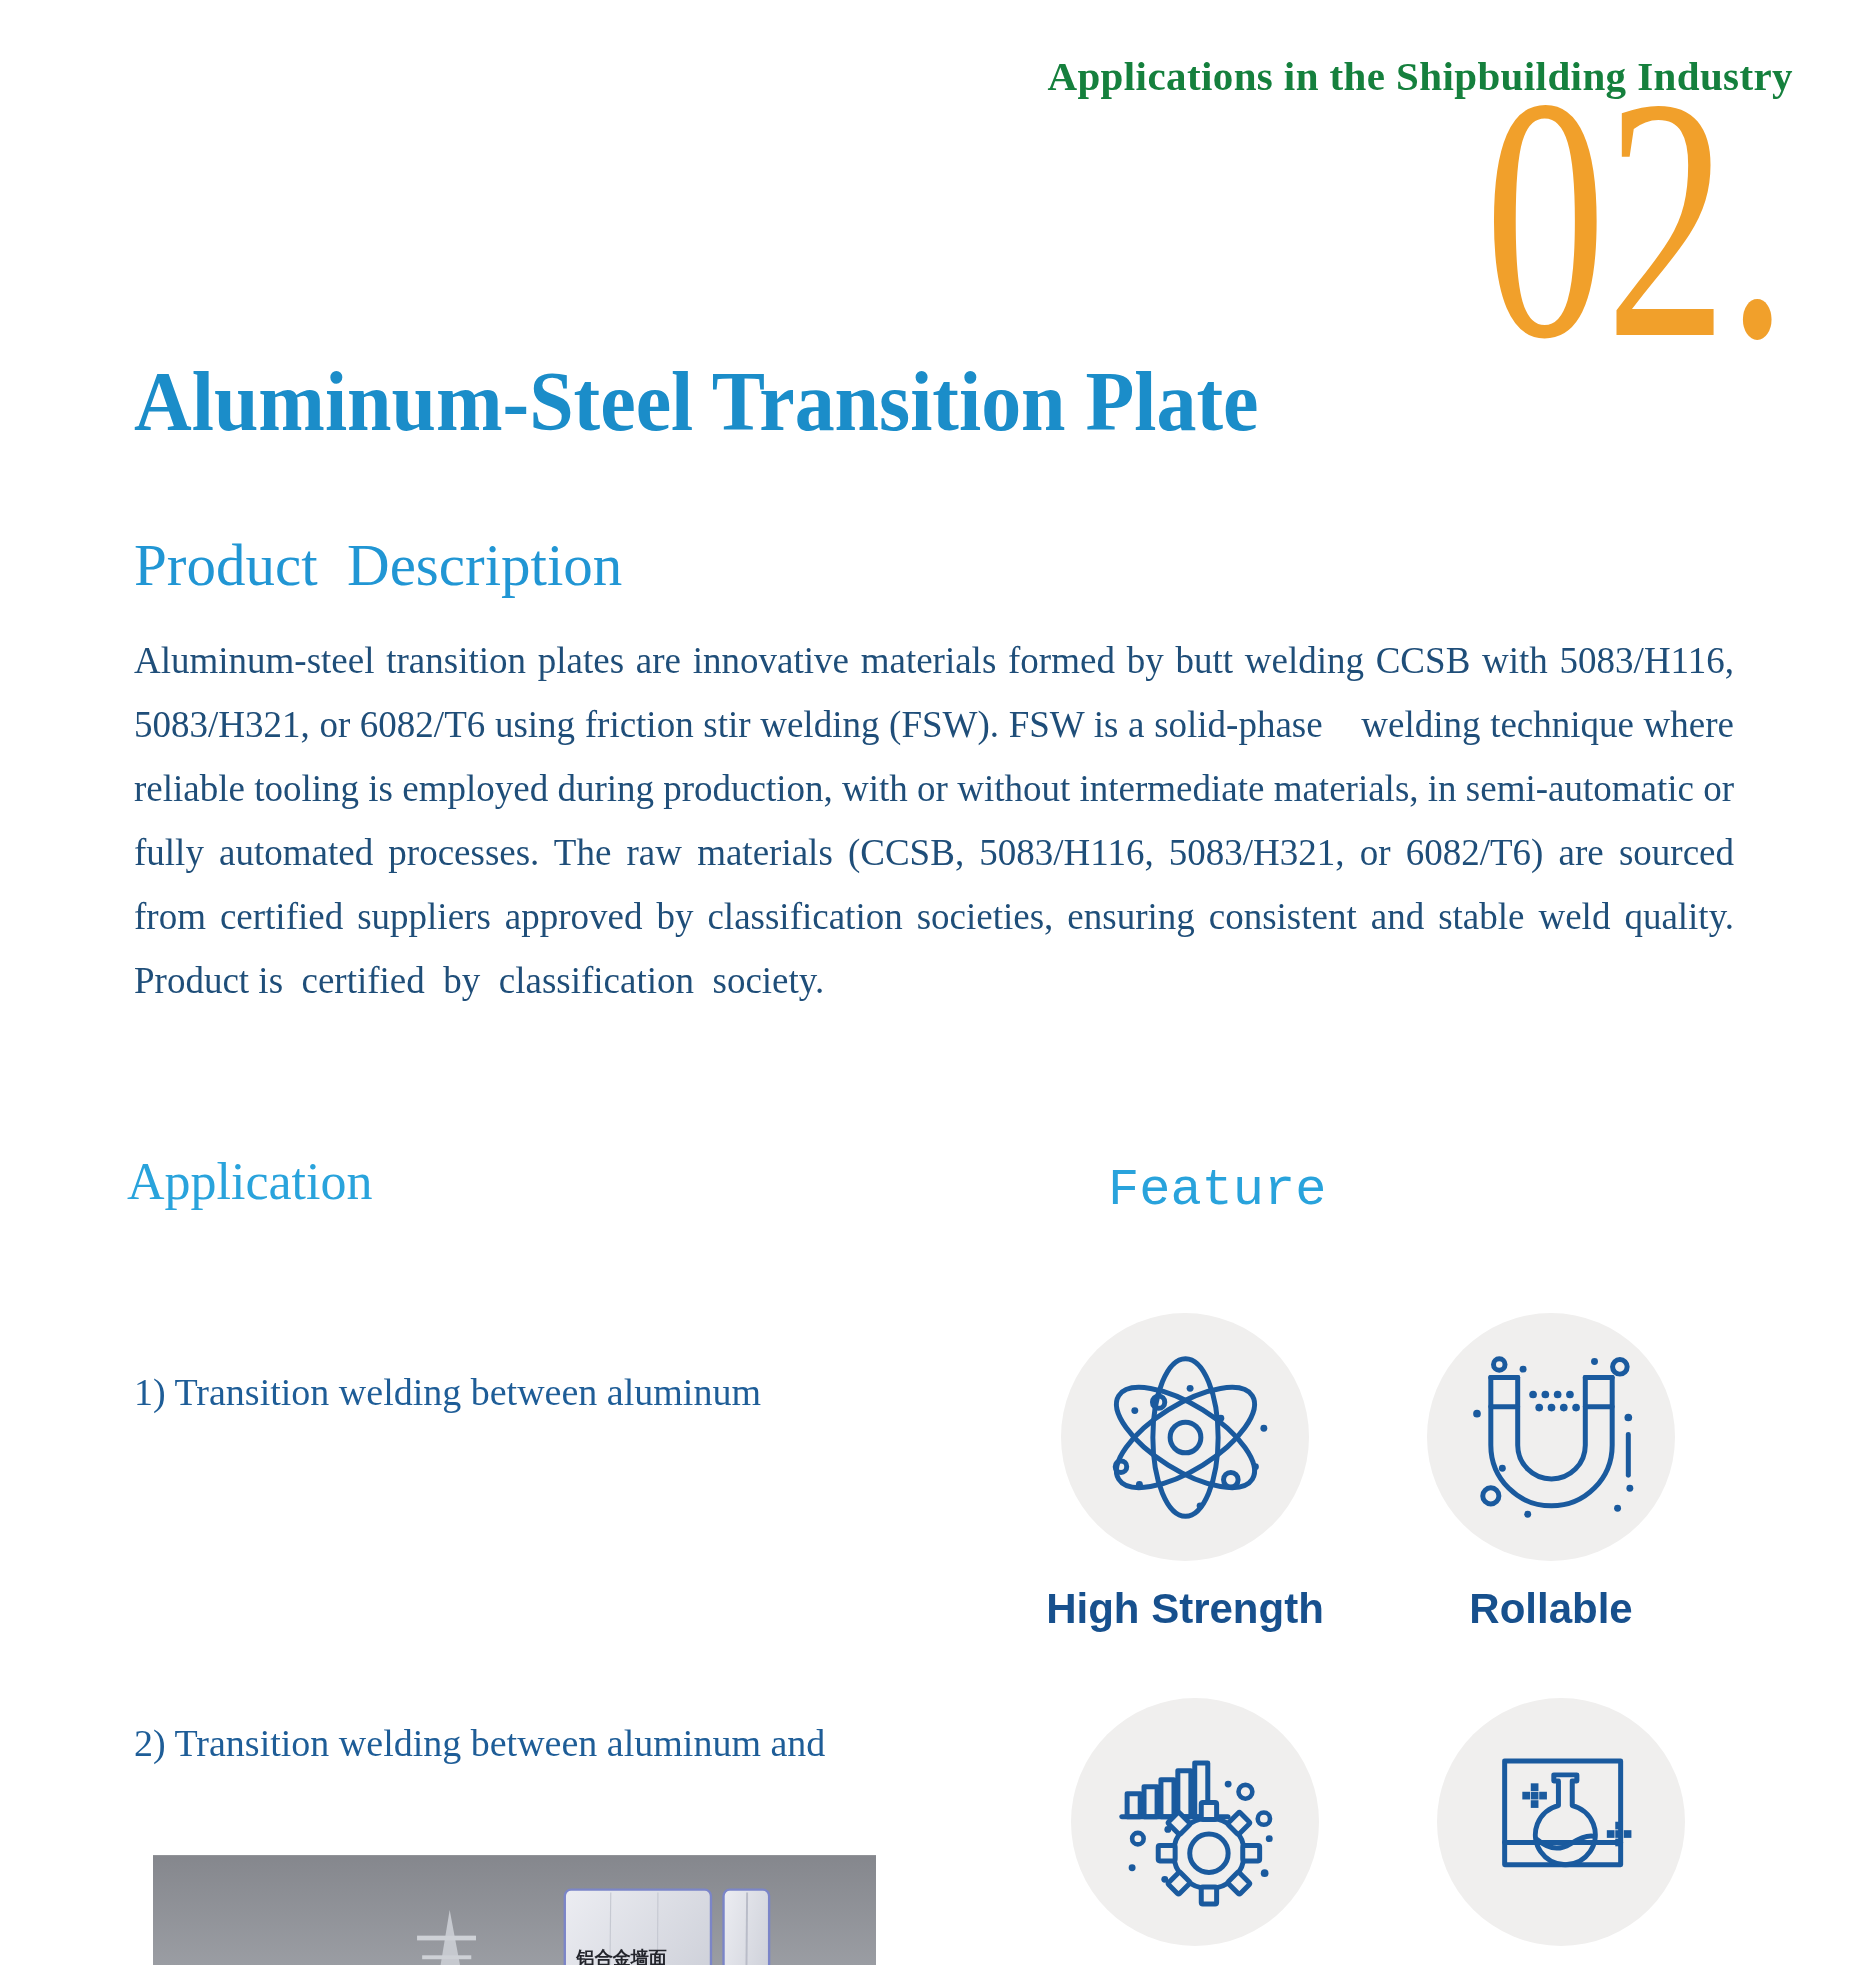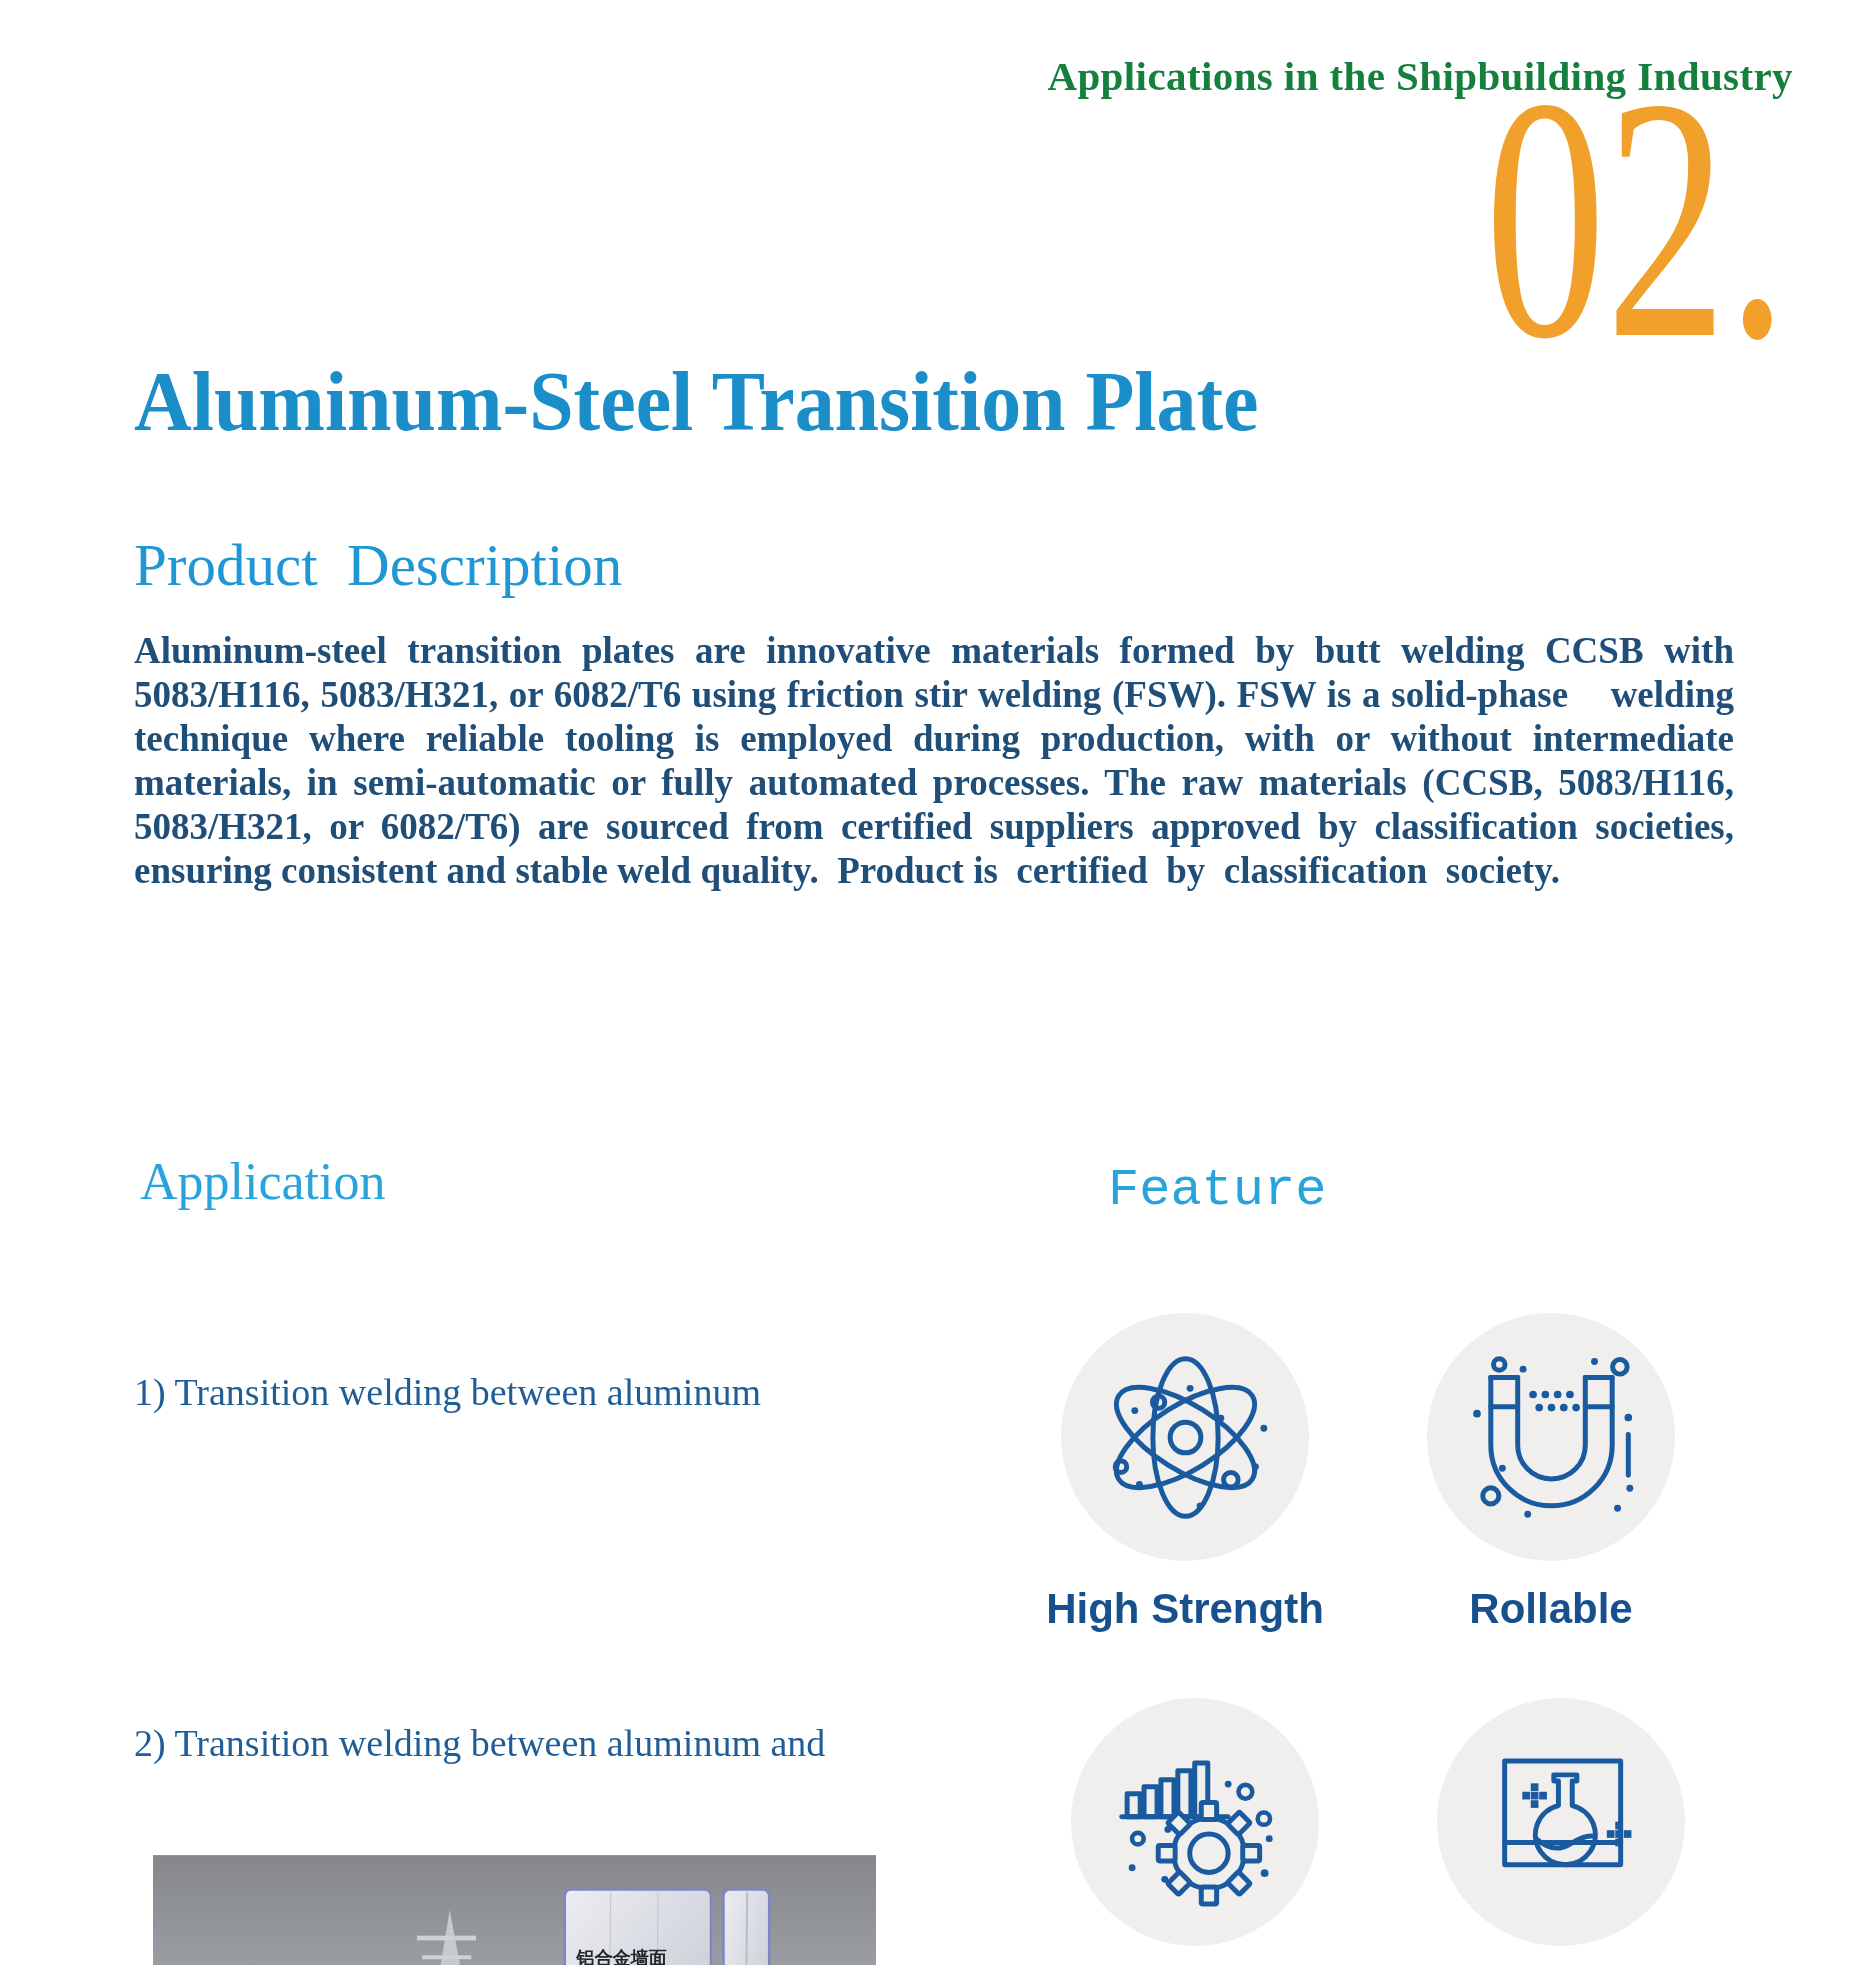--- a/index.html
+++ b/index.html
@@ -32,26 +32,26 @@
     white-space:nowrap; margin:0;
   }
   
   .pd-heading{
     position:absolute; left:134px; top:531px;
     font-size:59px; color:#2196D4; white-space:pre;
   }
   .pd-body{
     position:absolute; left:134px; top:629px;
     width:1600px;
-    font-size:37px; line-height:44px; color:#1F4E79;
-    text-align:justify; white-space:pre-wrap;font-weight:bold;
+    font-size:37px; line-height:64px; color:#1F4E79;
+    text-align:justify; white-space:pre-wrap;
   }
   
   .app-heading{
-    position:absolute; left:140px; top:1152px;
+    position:absolute; left:127px; top:1152px;
     font-size:52px; color:#29A3DC;
   }
   .app-list{ position:absolute; left:134px; top:1230px; width:884px; }
   .app-item{ margin-bottom:25.5px; font-size:38px; line-height:65px;
     color:#1E5D97; white-space:pre-wrap; }
   
   .feature-heading{
     position:absolute; left:1108px; top:1161px;
     font-size:52px; color:#29A3DC;font-family:Liberation Mono, monospace;
   }

